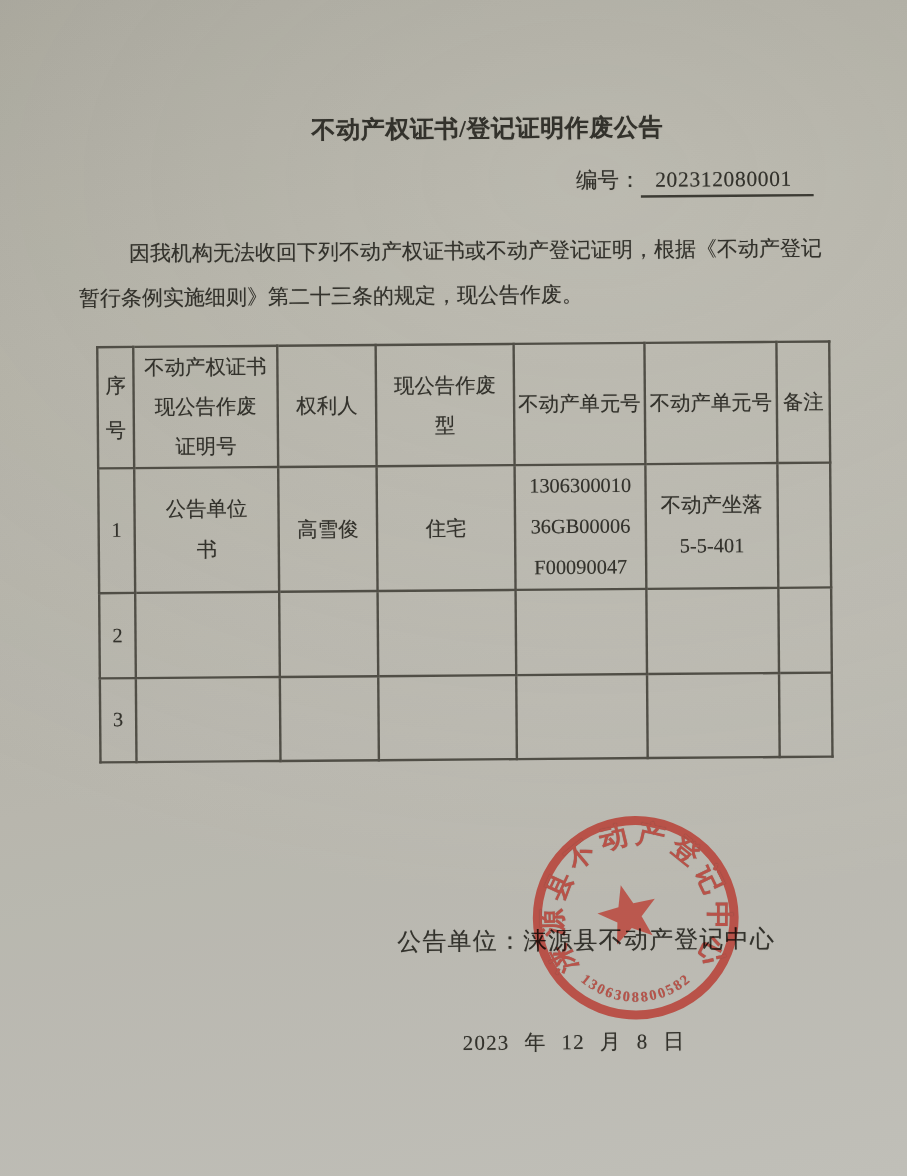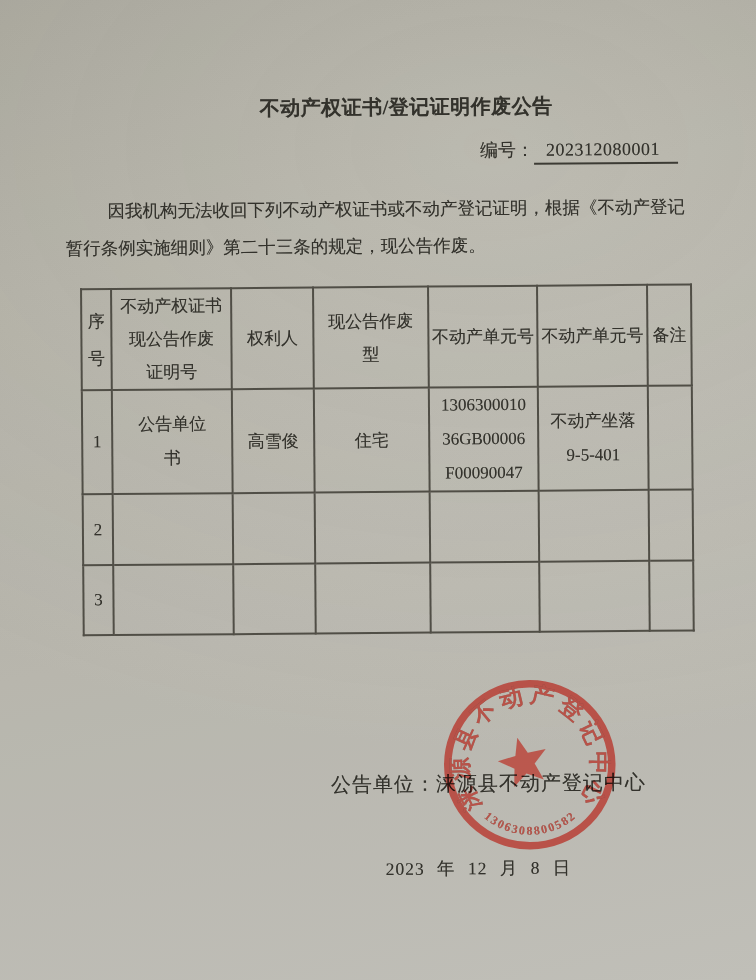--- a/index.html
+++ b/index.html
@@ -143,21 +143,21 @@
         </td>
         <td>高雪俊</td>
         <td>住宅</td>
         <td>
           <div class="cl">1306300010</div>
           <div class="cl">36GB00006</div>
           <div class="cl">F00090047</div>
         </td>
         <td>
           <div class="cl">不动产坐落</div>
-          <div class="cl">9-5-401</div>
+          <div class="cl">5-5-401</div>
         </td>
         <td></td>
       </tr>
 
       <tr class="row-2">
         <td class="seq">2</td>
         <td></td>
         <td></td>
         <td></td>
         <td></td>

